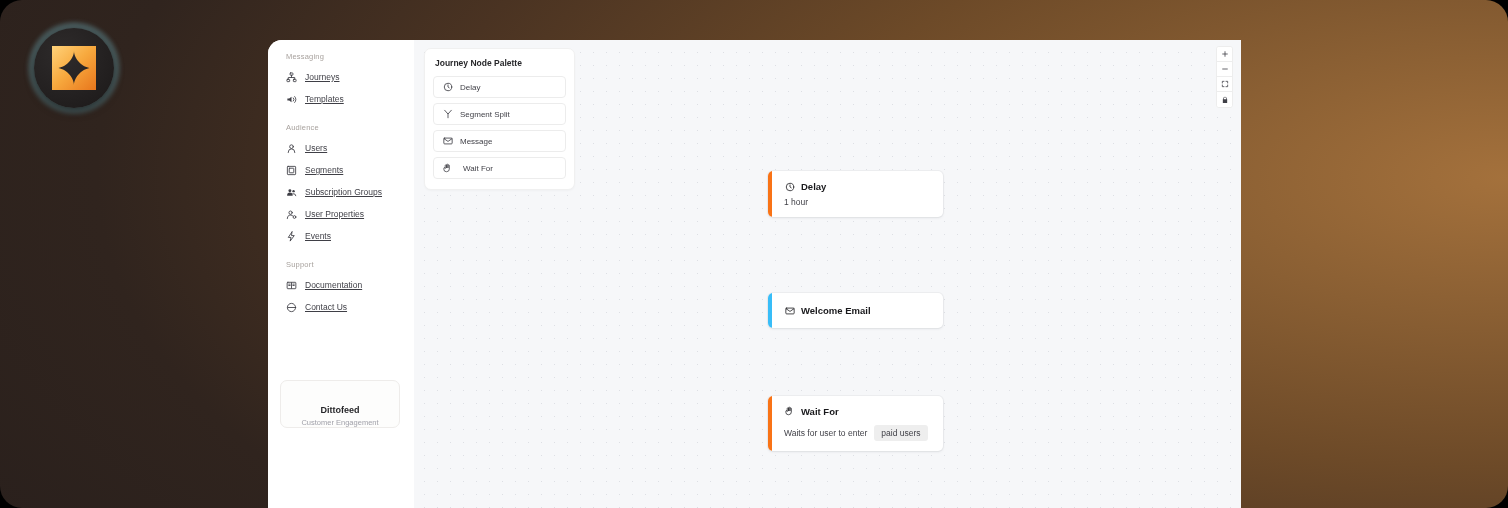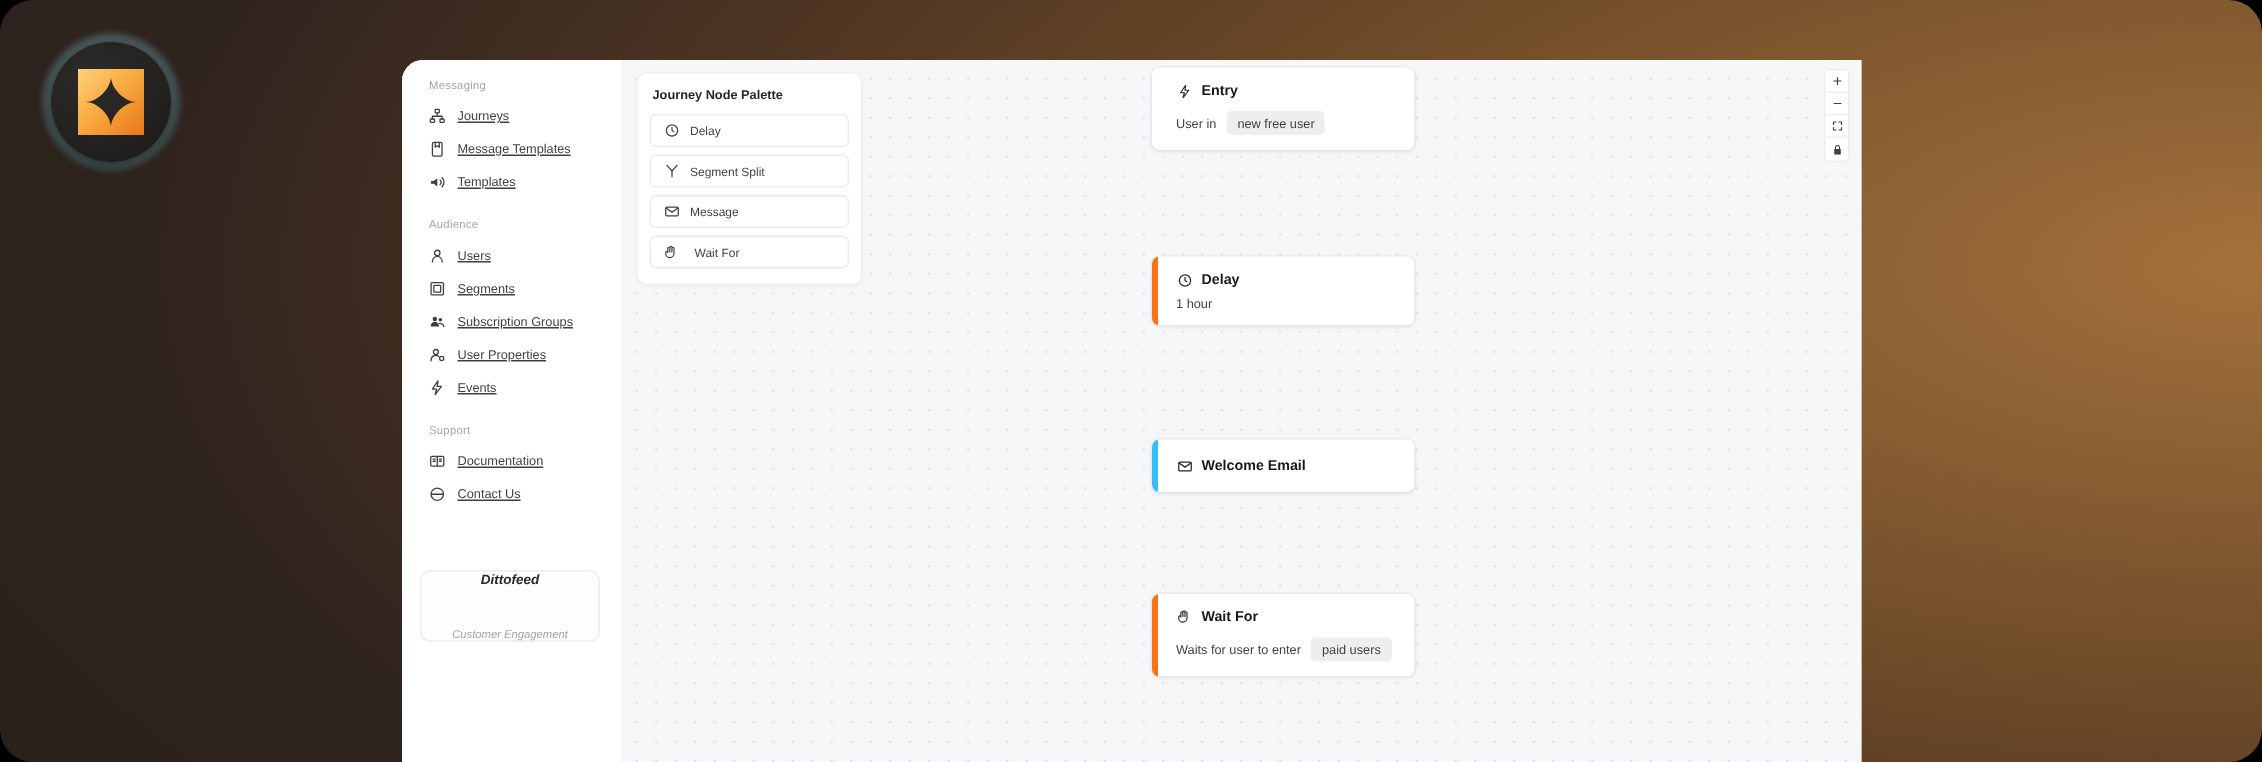--- a/index.html
+++ b/index.html
@@ -99,23 +99,22 @@
     left: 12px;
     top: 340px;
     width: 120px;
     height: 48px;
     border: 1px solid #eeecea;
     border-radius: 7px;
     background: #fdfdfc;
     display: flex;
     flex-direction: column;
     align-items: center;
-    justify-content: space-between;
+    justify-content: flex-end;
     gap: 3px;
-    font-style: italic;
   }
   #brand-name { font-size: 9px; font-weight: bold; color: #27272a; }
   #brand-tag { font-size: 7.5px; color: #a1a1aa; }
 
   
   #canvas {
     position: relative;
     flex: 1;
     background-color: #f6f7f9;
     background-image: radial-gradient(#dddfe4 0.9px, transparent 0.9px);
@@ -268,29 +267,20 @@
           <svg width="11" height="11" viewBox="0 0 24 24" fill="none" stroke="currentColor" stroke-width="1.9" stroke-linecap="round" stroke-linejoin="round">
             <rect x="9" y="2" width="6" height="5" rx="1"></rect>
               <rect x="2" y="16" width="6" height="5" rx="1"></rect>
               <rect x="16" y="16" width="6" height="5" rx="1"></rect>
             <path d="M12 7v5M5 16v-4h14v4"></path>
           </svg>
         </span>
         <span class="nav-label">Journeys</span>
       </div>
 
-      <div class="nav-item">
-        <span class="nav-ico">
-          <svg width="11" height="11" viewBox="0 0 24 24" fill="none" stroke="currentColor" stroke-width="1.9" stroke-linecap="round" stroke-linejoin="round">
-            <rect x="5" y="2" width="14" height="20" rx="2"></rect>
-              <path d="M9 2v7l3-2 3 2V2"></path>
-          </svg>
-        </span>
-        <span class="nav-label">Message Templates</span>
-      </div>
 
       <div class="nav-item">
         <span class="nav-ico">
           <svg width="11" height="11" viewBox="0 0 24 24" fill="none" stroke="currentColor" stroke-width="1.9" stroke-linecap="round" stroke-linejoin="round">
             <path d="M3 10v4h4l5 4V6l-5 4H3z" fill="currentColor" stroke="none"></path>
             <path d="M16 8.5a5 5 0 0 1 0 7"></path>
               <path d="M19 5.5a9 9 0 0 1 0 13"></path>
           </svg>
         </span>
         <span class="nav-label">Templates</span>
@@ -430,36 +420,20 @@
         <div class="palette-item wait">
           <span class="p-ico">
             <svg width="11" height="11" viewBox="0 0 24 24" fill="none" stroke="currentColor" stroke-width="1.7" stroke-linecap="round" stroke-linejoin="round">
                 <path d="M7 11V5.5a1.5 1.5 0 0 1 3 0V11V4a1.5 1.5 0 0 1 3 0v7V5.5a1.5 1.5 0 0 1 3 0V13a6 6 0 0 1-6 6h-.5A5.5 5.5 0 0 1 4 13.5v-2a1.5 1.5 0 0 1 3 0"></path>
               </svg>
           </span>
           <span class="p-label">Wait For</span>
         </div>
       </div>
 
-      <div class="node" id="node-entry">
-        <div class="node-inner">
-          <div class="node-head">
-            <span class="n-ico">
-              <svg width="10" height="10" viewBox="0 0 24 24" fill="none" stroke="currentColor" stroke-width="1.9" stroke-linecap="round" stroke-linejoin="round">
-                  <path d="M13 2 5 14h6l-2 8 9-12h-6l1-8z"></path>
-                </svg>
-            </span>
-            <span class="node-title">Entry</span>
-          </div>
-          <div class="node-body">
-            <span>User in</span>
-            <span class="chip">new free user</span>
-          </div>
-        </div>
-      </div>
 
       <div class="node" id="node-delay">
         <div class="accent" style="background:#F97316"></div>
         <div class="node-inner">
           <div class="node-head">
             <span class="n-ico">
               <svg width="10" height="10" viewBox="0 0 24 24" fill="none" stroke="currentColor" stroke-width="2" stroke-linecap="round">
                   <circle cx="12" cy="12" r="9"></circle>
                   <path d="M12 7v5l3 2"></path>
                 </svg>

